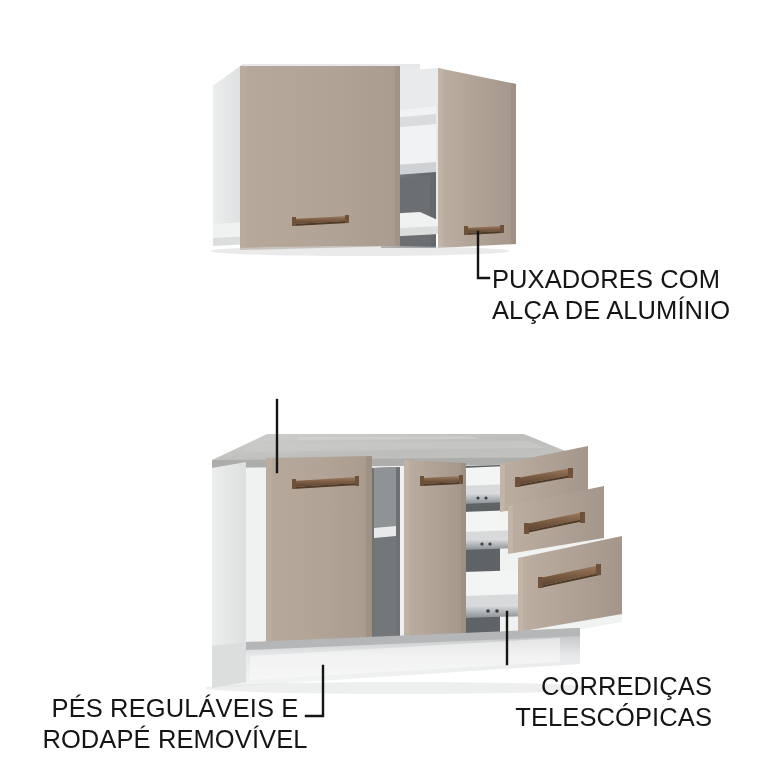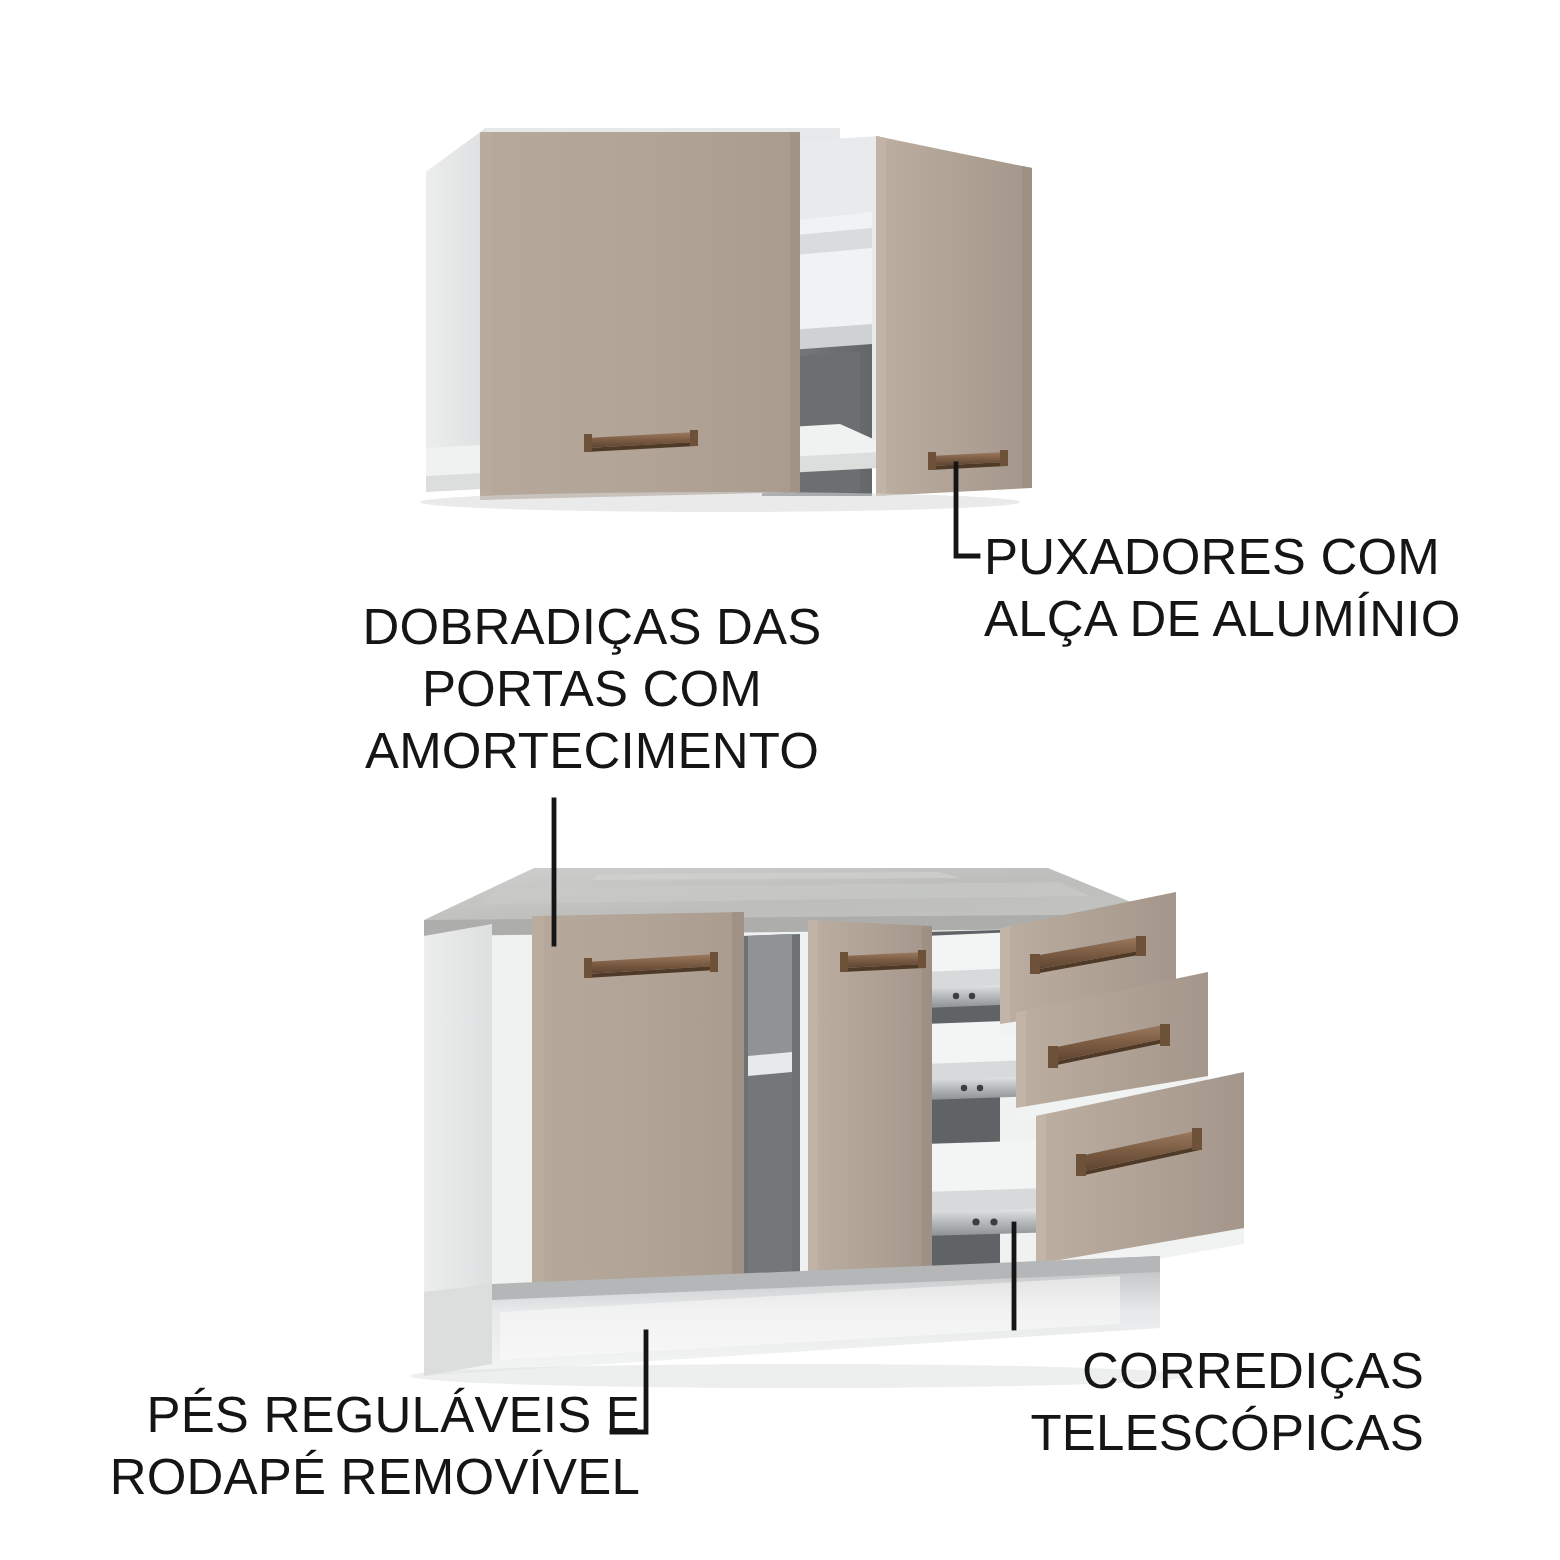--- a/index.html
+++ b/index.html
@@ -53,21 +53,21 @@
   #label-dobradicas {
     left: 148px;
     top: 283px;
     width: 296px;
     text-align: center;
   }
   #label-pes {
     left: 30px;
     top: 677px;
     width: 290px;
-    text-align: right;
+    text-align: center;
   }
   #label-corredicas {
     left: 462px;
     top: 655px;
     width: 250px;
     text-align: right;
   }
 </style>
 </head>
 <body>
@@ -266,23 +266,20 @@
       <path d="M 478 216 L 478 262 L 489 262"></path>
       <path d="M 277 384 L 277 456"></path>
       <path d="M 323 650 L 323 700 L 306 700"></path>
       <path d="M 507 596 L 507 648"></path>
     </g>
   </svg>
 
   <div class="callout left" id="label-puxadores">PUXADORES COM
 ALÇA DE ALUMÍNIO</div>
 
-  <div class="callout center" id="label-dobradicas">DOBRADIÇAS DAS
-PORTAS COM
-AMORTECIMENTO</div>
 
   <div class="callout center" id="label-pes">PÉS REGULÁVEIS E
 RODAPÉ REMOVÍVEL</div>
 
   <div class="callout left" id="label-corredicas">CORREDIÇAS
 TELESCÓPICAS</div>
 
 </div>
 
 </body></html>

